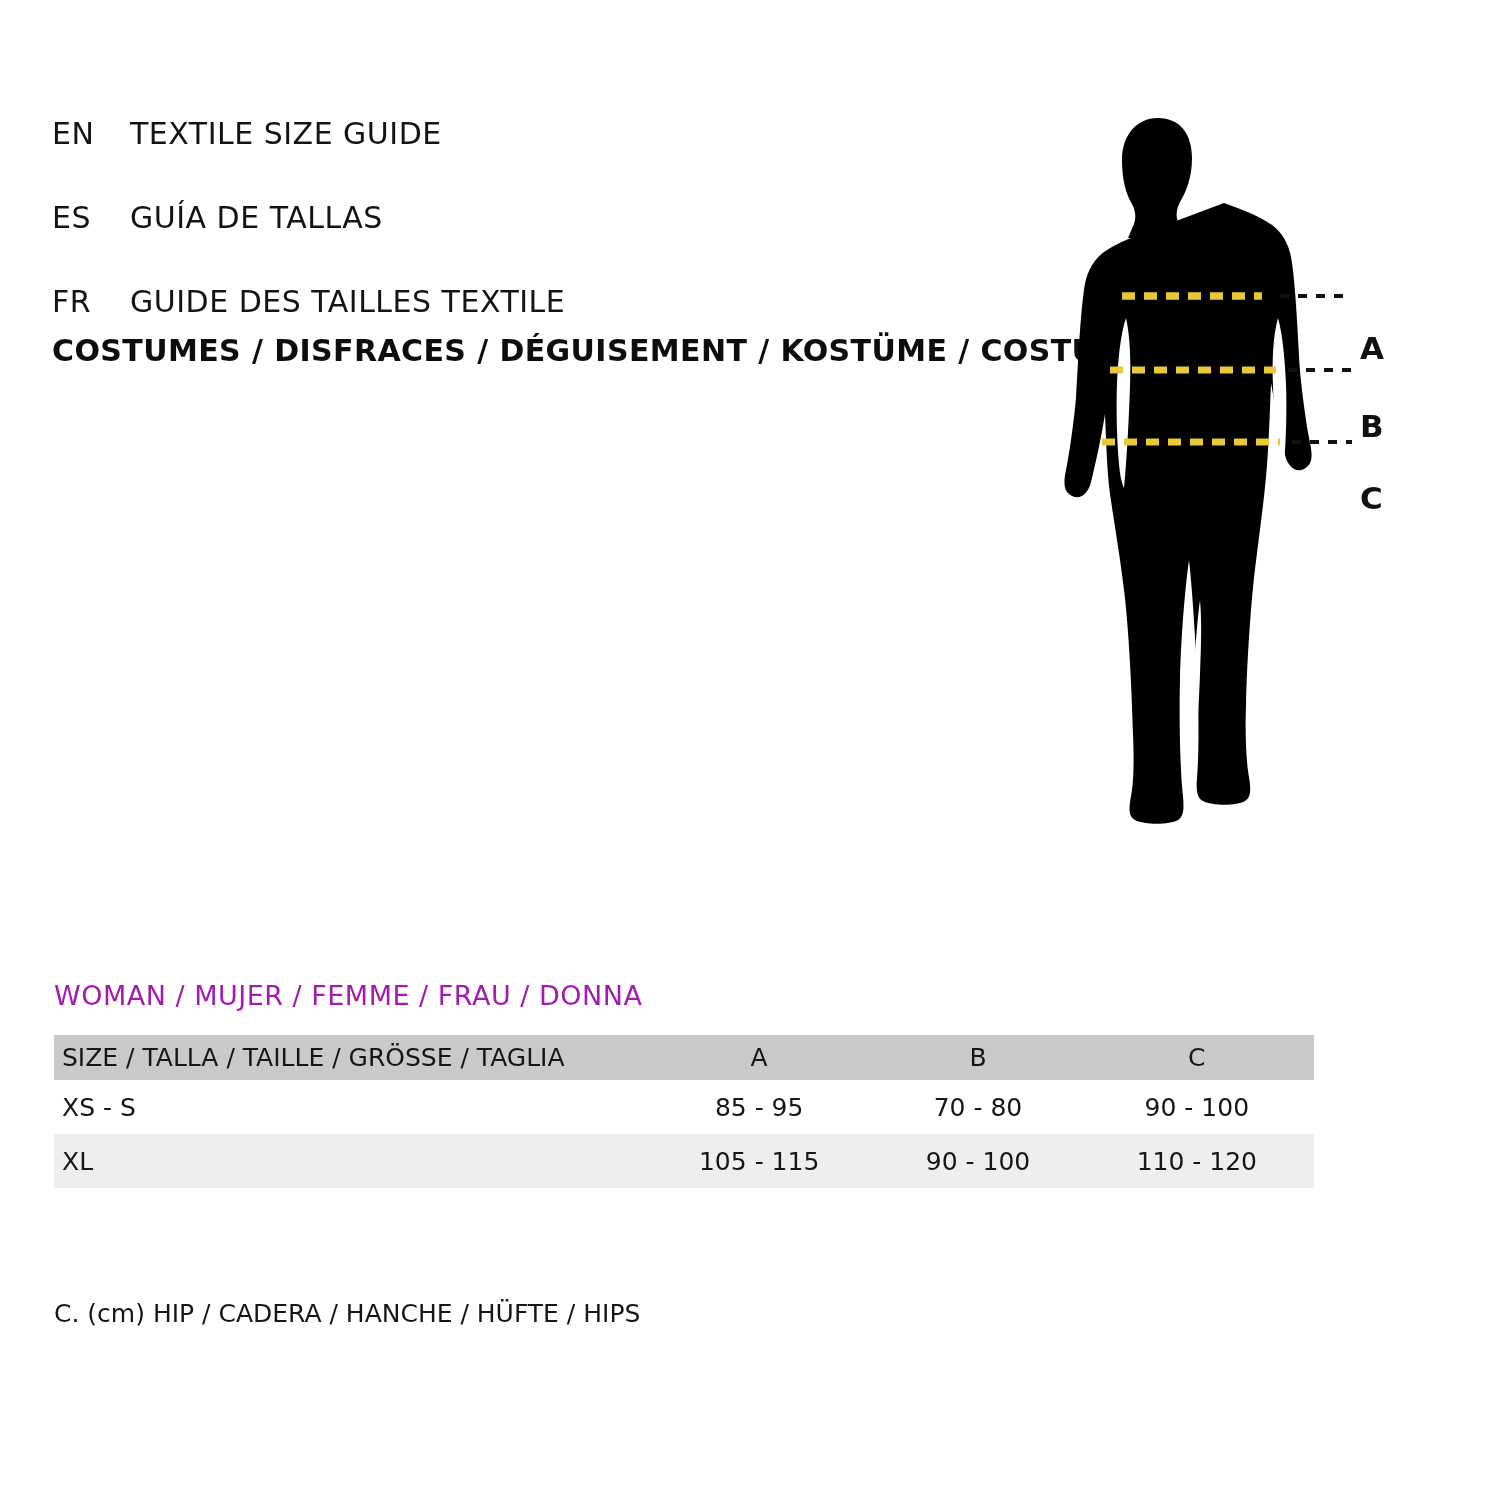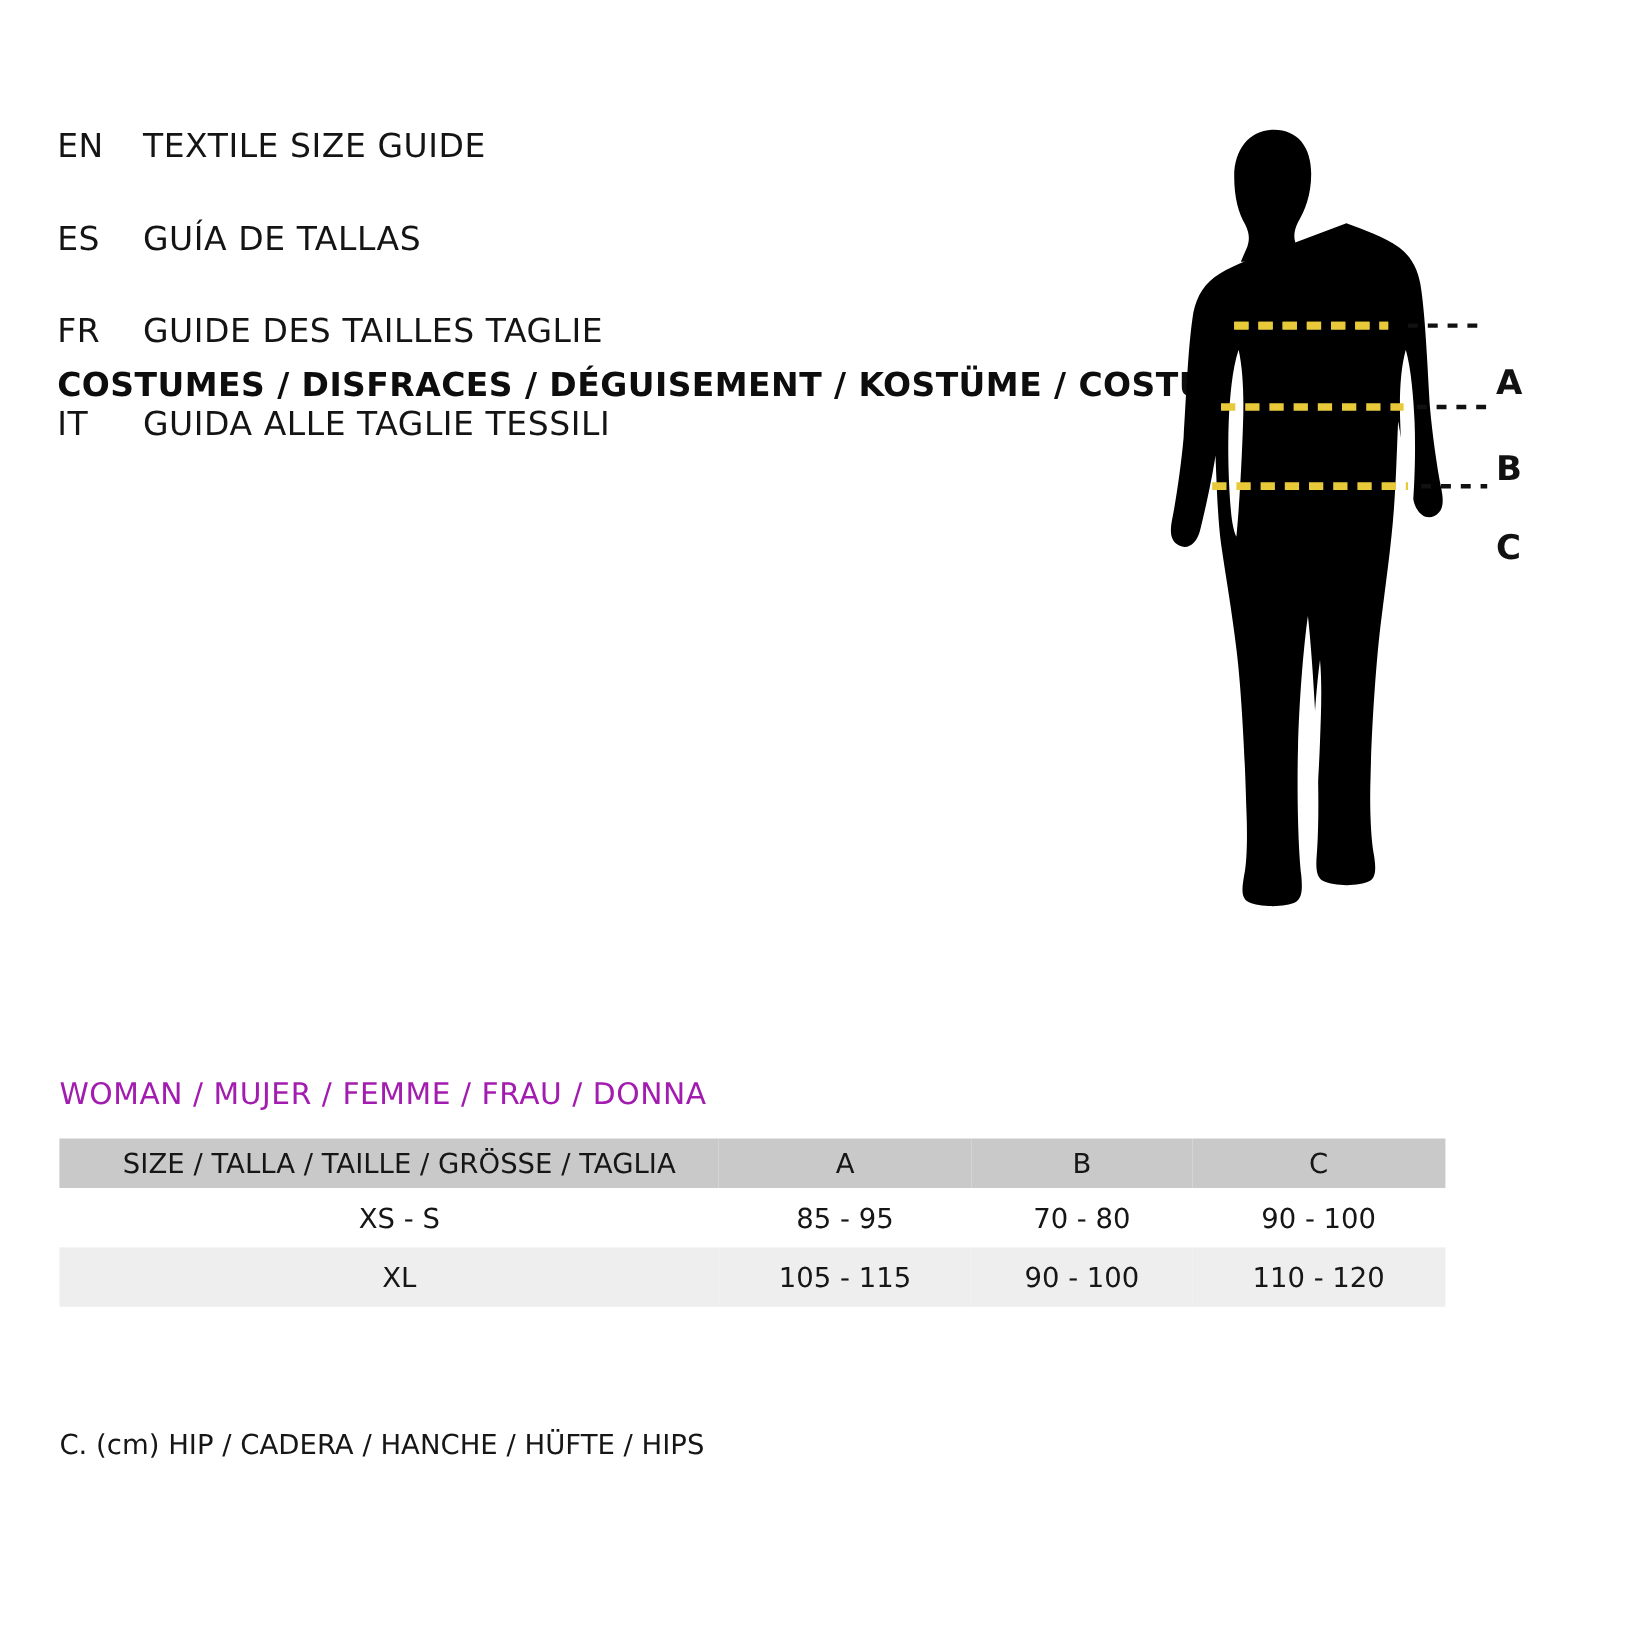--- a/index.html
+++ b/index.html
@@ -91,22 +91,22 @@
     color: #161616;
   }
   table.size-table th,
   table.size-table td {
     padding: 8px 0 8px 0;
     font-weight: normal;
     text-align: center;
   }
   table.size-table th.first-col,
   table.size-table td.first-col {
-    text-align: center;
-    padding-left: 19px;
+    text-align: left;
+    padding-left: 8px;
     width: 580px;
   }
   table.size-table thead tr {
     background: #c9c9c9;
   }
   table.size-table tbody tr:nth-child(odd) {
     background: #ffffff;
   }
   table.size-table tbody tr:nth-child(even) {
     background: #eeeeee;
@@ -132,25 +132,21 @@
   <div class="lang-row">
     <span class="lang-code">EN</span>
     <span class="lang-text">TEXTILE SIZE GUIDE</span>
   </div>
   <div class="lang-row">
     <span class="lang-code">ES</span>
     <span class="lang-text">GUÍA DE TALLAS</span>
   </div>
   <div class="lang-row">
     <span class="lang-code">FR</span>
-    <span class="lang-text">GUIDE DES TAILLES TAGLIE</span>
-  </div>
-  <div class="lang-row">
-    <span class="lang-code">IT</span>
-    <span class="lang-text">GUIDA ALLE TAGLIE TESSILI</span>
+    <span class="lang-text">GUIDE DES TAILLES TEXTILE</span>
   </div>
 </div>
 
 <div class="costumes-line">COSTUMES / DISFRACES / DÉGUISEMENT / KOSTÜME / COSTUMI</div>
 
 <div class="figure-area">
   <svg class="figure-svg" width="420" height="880" viewBox="0 0 420 880">
 
     <path fill="#000000" d="M118 58 c-22 0 -36 18 -36 42 c0 20 4 34 10 44 c4 8 4 14 2 20 l-6 14 l56 0 l-6 -16 c-2 -6 -2 -12 2 -20 c6 -10 12 -24 12 -44 c0 -24 -12 -40 -34 -40 z"></path>
 

